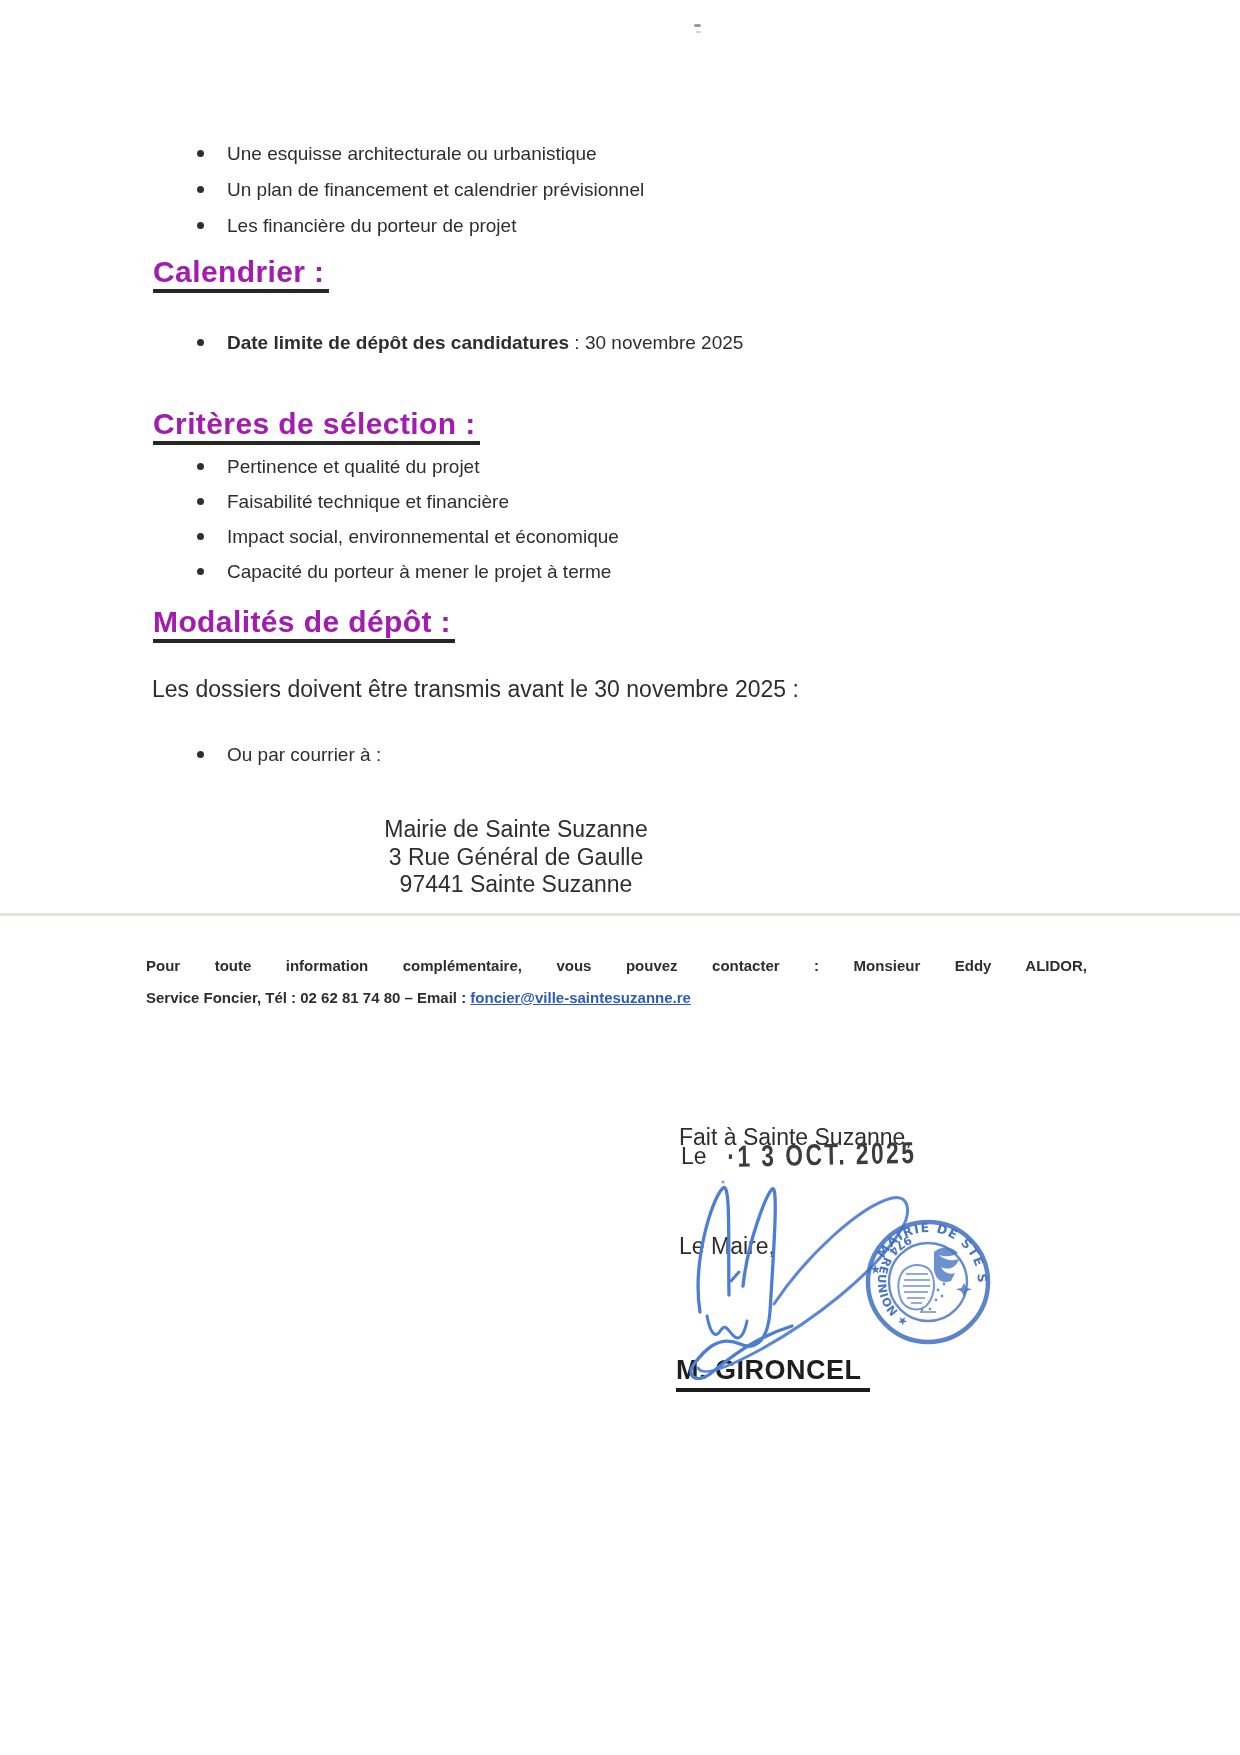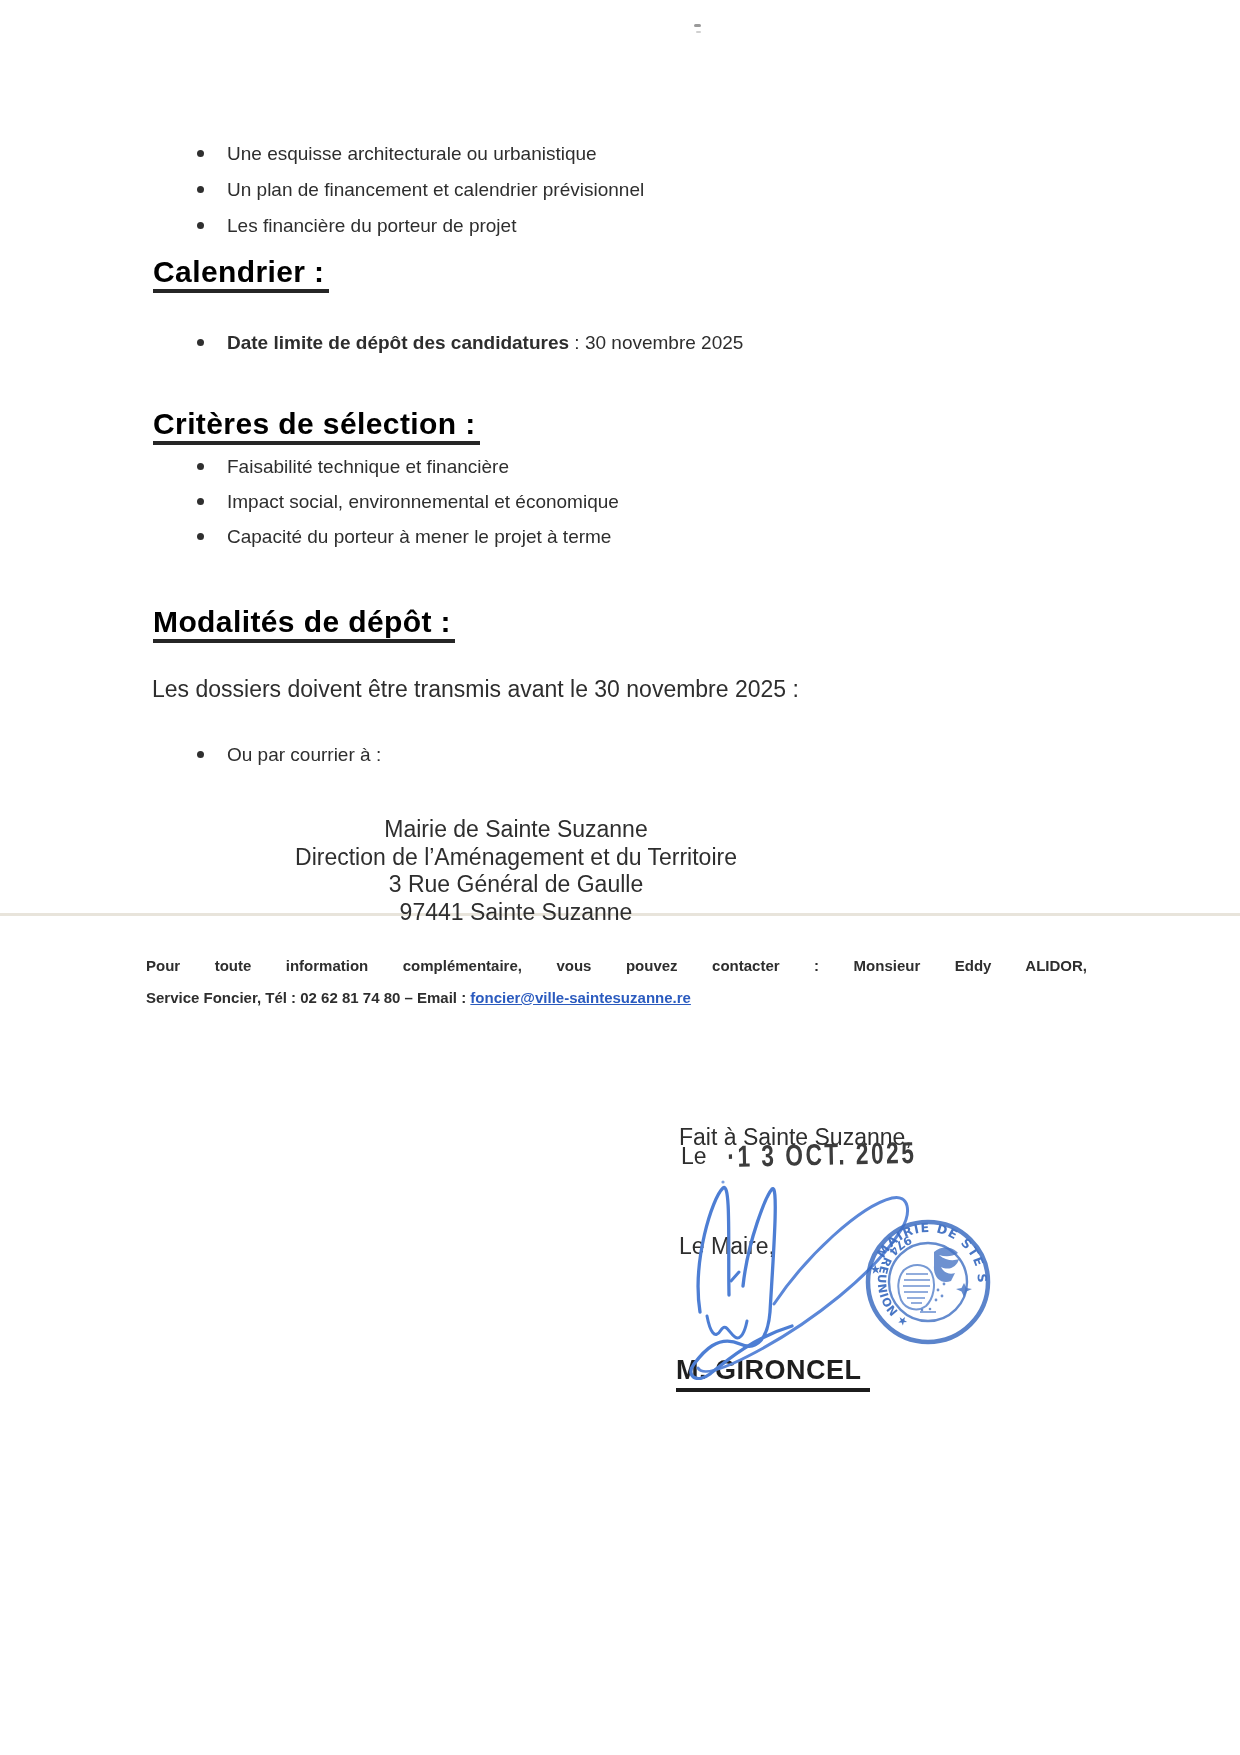--- a/index.html
+++ b/index.html
@@ -17,21 +17,21 @@
   ul.doc-list li{position:relative;padding-left:31px;}
   ul.doc-list li::before{
     content:"";position:absolute;left:1px;top:14px;width:7px;height:7px;
     border-radius:50%;background:#2f2f2f;
   }
   .lh36 li{line-height:36px;}
   .lh35 li{line-height:35px;}
   .b{font-weight:bold;}
   
   .doc-heading{
-    font-size:30px;font-weight:bold;color:#000000;letter-spacing:.4px;line-height:30px;
+    font-size:30px;font-weight:bold;color:#a21caf;letter-spacing:.4px;line-height:30px;
     display:inline-block;border-bottom:4px solid #262626;padding:0 4px 2px 0;
   }
   .doc-par{font-size:23px;line-height:30px;}
   a.doc-link{color:#2b5bbf;text-decoration:underline;cursor:pointer;}
   .address{width:1032px;text-align:center;font-size:23px;line-height:27.5px;z-index:1;}
   .contact{width:941px;font-size:15px;line-height:32px;font-weight:bold;}
   .contact .l1{text-align:justify;text-align-last:justify;}
   .closing-text{font-size:23px;line-height:26px;}
   .date-stamp{
     font-family:"Liberation Sans",sans-serif;font-weight:bold;font-size:27px;color:#3c3c3c;
@@ -60,38 +60,38 @@
   <span class="doc-heading">Calendrier :</span>
 </div>
 <ul class="doc-list lh36 abs" style="left:196px;top:325px;width:850px;">
   <li><span class="b">Date limite de dépôt des candidatures</span><span> : 30 novembre 2025</span></li>
 </ul>
 
 <div class="abs" style="left:153px;top:409px;">
   <span class="doc-heading">Critères de sélection :</span>
 </div>
 <ul class="doc-list lh35 abs" style="left:196px;top:449px;width:800px;">
+  <li><span>Pertinence et qualité du projet</span></li>
   <li><span>Faisabilité technique et financière</span></li>
   <li><span>Impact social, environnemental et économique</span></li>
   <li><span>Capacité du porteur à mener le projet à terme</span></li>
 </ul>
 
 <div class="abs" style="left:153px;top:607px;">
   <span class="doc-heading">Modalités de dépôt :</span>
 </div>
 <div class="doc-par abs" style="left:152px;top:674px;width:900px;">Les dossiers doivent être transmis avant le 30 novembre 2025 :</div>
 <ul class="doc-list lh36 abs" style="left:196px;top:737px;width:850px;">
   <li><span>Ou par courrier à :</span></li>
 </ul>
 
 <div class="scan-line" style="top:913px;"></div>
 
 <div class="address abs" style="left:0;top:816px;">
   <div>Mairie de Sainte Suzanne</div>
-  <div>Direction de l’Aménagement et du Territoire</div>
   <div>3 Rue Général de Gaulle</div>
   <div>97441 Sainte Suzanne</div>
 </div>
 
 <div class="contact abs" style="left:146px;top:950px;">
   <div class="l1">Pour toute information complémentaire, vous pouvez contacter : Monsieur Eddy ALIDOR,</div>
   <div class="l2">
     <span>Service Foncier, Tél : 02 62 81 74 80 – Email : </span><a class="doc-link">foncier@ville-saintesuzanne.re</a>
   </div>
 </div>

